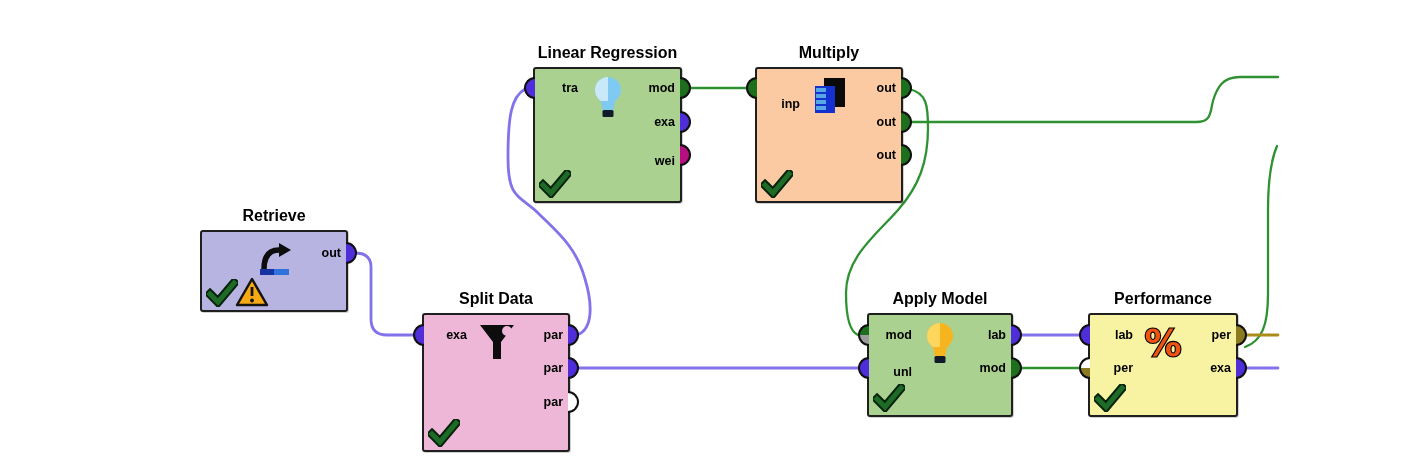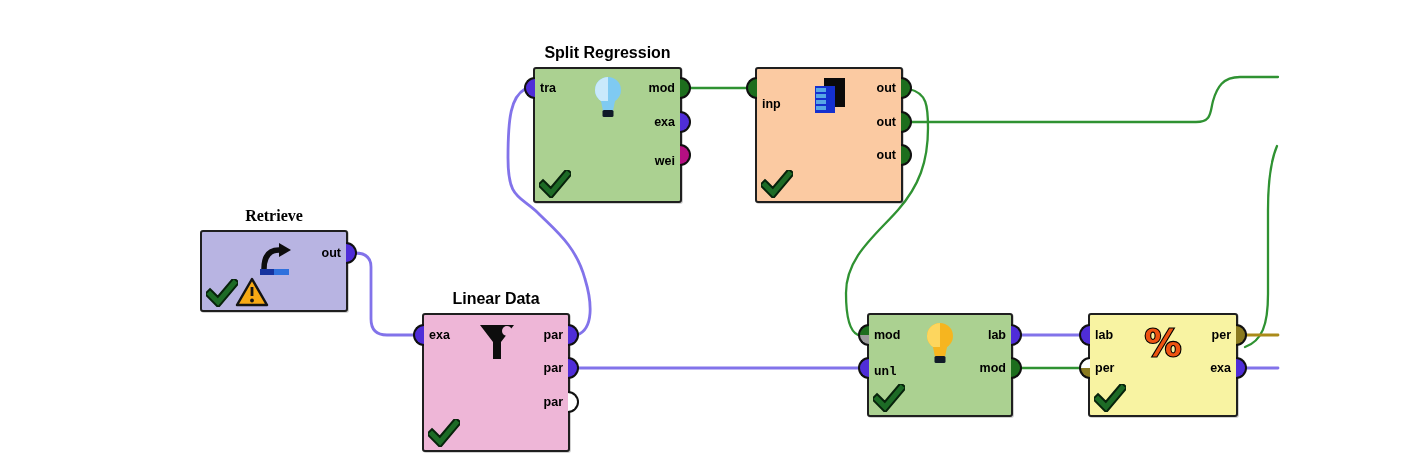--- a/index.html
+++ b/index.html
@@ -5,21 +5,21 @@
 <style>
   html,body{margin:0;padding:0;background:#ffffff;font-family:"Liberation Sans",sans-serif;}
   #canvas{position:relative;width:1404px;height:475px;background:#ffffff;overflow:hidden;}
   #wires{position:absolute;left:0;top:0;z-index:1;}
   .op-box{position:absolute;border:2px solid #1f1f1f;border-radius:3px;box-sizing:border-box;z-index:2;
           box-shadow:1px 1px 0 rgba(0,0,0,0.18);}
   .op-title{position:absolute;text-align:center;font-weight:bold;font-size:16px;color:#000;z-index:3;white-space:nowrap;}
   .port{position:absolute;width:11px;height:22px;border:2px solid #101010;box-sizing:border-box;z-index:3;}
   .port-in{border-right:none;border-radius:11px 0 0 11px;}
   .port-out{border-left:none;border-radius:0 11px 11px 0;}
-  .port-label{position:absolute;font-size:12.5px;font-weight:bold;color:#000;z-index:4;line-height:16px;}
+  .port-label{position:absolute;font-size:12.5px;font-weight:bold;color:#000;z-index:4;line-height:16px;text-align:right;}
   .port-label-out{text-align:right;}
   .icon-wrap{position:absolute;display:flex;align-items:center;justify-content:center;z-index:4;}
   .status-wrap{position:absolute;z-index:4;}
 </style>
 </head>
 <body>
 
 <div id="canvas">
   <svg id="wires" width="1404" height="475" viewBox="0 0 1404 475">
       <path d="M355,253 Q371,253 371,267 L371,319 Q371,335 387,335 L414,335" fill="none" stroke="#8273ea" stroke-width="2.8" stroke-linecap="round"></path>
@@ -28,62 +28,62 @@
       <path d="M689,88 L747,88" fill="none" stroke="#2f9232" stroke-width="2.3" stroke-linecap="round"></path>
       <path d="M909,89 C927,93 928,106 928,128 C928,162 919,186 898,210 C876,235 846,257 846,293 C846,320 851,332 858,335" fill="none" stroke="#2f9232" stroke-width="2.3" stroke-linecap="round"></path>
       <path d="M909,122 L1196,122 C1212,122 1210,112 1213,101 C1217,87 1223,77 1240,77 L1278,77" fill="none" stroke="#2f9232" stroke-width="2.3" stroke-linecap="round"></path>
       <path d="M1277,146 C1271,160 1268,180 1268,210 L1268,294 C1268,325 1262,341 1245,347" fill="none" stroke="#2f9232" stroke-width="2.3" stroke-linecap="round"></path>
       <path d="M1020,335 L1080,335" fill="none" stroke="#8273ea" stroke-width="2.8" stroke-linecap="round"></path>
       <path d="M1020,368 L1080,368" fill="none" stroke="#2f9232" stroke-width="2.3" stroke-linecap="round"></path>
       <path d="M1245,335 L1278,335" fill="none" stroke="#ab8b1a" stroke-width="2.8" stroke-linecap="round"></path>
       <path d="M1245,368 L1278,368" fill="none" stroke="#8273ea" stroke-width="2.8" stroke-linecap="round"></path>
     </svg>
 <div class="op-box" style="left: 200px; top: 230px; width: 148px; height: 82px; background: rgb(184, 180, 226);"></div>
-    <div class="op-title" style="left: 150px; top: 207px; width: 248px; font-family: Liberation Serif, serif;">Retrieve</div>
+    <div class="op-title" style="left: 150px; top: 207px; width: 248px;">Retrieve</div>
     <div class="port port-out" style="left: 346px; top: 242px; background: rgb(79, 45, 216);"></div>
     <div class="port-label port-label-out" style="left: 303px; top: 245px; width: 38px;">out</div>
     <div class="icon-wrap" style="left: 250px; top: 236px; width: 48px; height: 48px;">
       <svg width="46" height="44" viewBox="0 0 46 44">
         <rect x="9" y="31" width="14" height="6" fill="#16339f"></rect>
         <rect x="23" y="31" width="15" height="6" fill="#2f71dd"></rect>
         <path d="M13,31 C13,17 19,12 28,12" fill="none" stroke="#0d0d0d" stroke-width="5.5"></path>
         <polygon points="28,5 40,12 28,19" fill="#0d0d0d"></polygon>
       </svg>
     </div>
     <div class="status-wrap" style="left: 206px; top: 279px;"><svg width="32" height="28" viewBox="0 0 32 28">
         <path d="M4,15 L12,23 L28,4" fill="none" stroke="#07220b" stroke-width="9" stroke-linecap="square"></path>
         <path d="M4,15 L12,23 L28,4" fill="none" stroke="#1d6b26" stroke-width="5" stroke-linecap="square"></path>
       </svg></div>
     <div class="status-wrap" style="left: 235px; top: 277px;"><svg width="34" height="30" viewBox="0 0 34 30">
         <polygon points="17,2 32,28 2,28" fill="#f7a914" stroke="#141414" stroke-width="2.5" stroke-linejoin="round"></polygon>
         <rect x="15.6" y="10" width="2.8" height="9" fill="#141414"></rect>
         <circle cx="17" cy="23.5" r="1.9" fill="#141414"></circle>
       </svg></div>
     <div class="op-box" style="left: 422px; top: 313px; width: 148px; height: 139px; background: rgb(238, 182, 215);"></div>
-    <div class="op-title" style="left: 372px; top: 290px; width: 248px;">Linear Data</div>
+    <div class="op-title" style="left: 372px; top: 290px; width: 248px;">Split Data</div>
     <div class="port port-in" style="left: 413px; top: 324px; background: rgb(79, 45, 216);"></div>
     <div class="port-label" style="left: 429px; top: 327px; width: 38px;">exa</div>
     <div class="port port-out" style="left: 568px; top: 324px; background: rgb(79, 45, 216);"></div>
     <div class="port-label port-label-out" style="left: 525px; top: 327px; width: 38px;">par</div>
     <div class="port port-out" style="left: 568px; top: 357px; background: rgb(79, 45, 216);"></div>
     <div class="port-label port-label-out" style="left: 525px; top: 360px; width: 38px;">par</div>
     <div class="port port-out" style="left: 568px; top: 391px; background: rgb(255, 255, 255);"></div>
     <div class="port-label port-label-out" style="left: 525px; top: 394px; width: 38px;">par</div>
     <div class="icon-wrap" style="left: 472px; top: 319px; width: 48px; height: 48px;">
       <svg width="44" height="40" viewBox="0 0 44 40">
         <polygon points="6,2 40,2 27,19 27,36 19,36 19,19" fill="#0d0d0d"></polygon>
         <circle cx="33" cy="8" r="5" fill="#eeb6d7"></circle>
       </svg>
     </div>
     <div class="status-wrap" style="left: 428px; top: 419px;"><svg width="32" height="28" viewBox="0 0 32 28">
         <path d="M4,15 L12,23 L28,4" fill="none" stroke="#07220b" stroke-width="9" stroke-linecap="square"></path>
         <path d="M4,15 L12,23 L28,4" fill="none" stroke="#1d6b26" stroke-width="5" stroke-linecap="square"></path>
       </svg></div>
     <div class="op-box" style="left: 533px; top: 67px; width: 149px; height: 136px; background: rgb(171, 209, 145);"></div>
-    <div class="op-title" style="left: 483px; top: 44px; width: 249px;">Split Regression</div>
+    <div class="op-title" style="left: 483px; top: 44px; width: 249px;">Linear Regression</div>
     <div class="port port-in" style="left: 524px; top: 77px; background: rgb(79, 45, 216);"></div>
     <div class="port-label" style="left: 540px; top: 80px; width: 38px;">tra</div>
     <div class="port port-out" style="left: 680px; top: 77px; background: rgb(29, 110, 29);"></div>
     <div class="port-label port-label-out" style="left: 637px; top: 80px; width: 38px;">mod</div>
     <div class="port port-out" style="left: 680px; top: 111px; background: rgb(79, 45, 216);"></div>
     <div class="port-label port-label-out" style="left: 637px; top: 114px; width: 38px;">exa</div>
     <div class="port port-out" style="left: 680px; top: 144px; background: rgb(181, 15, 130);"></div>
     <div class="port-label port-label-out" style="left: 637px; top: 153px; width: 38px;">wei</div>
     <div class="icon-wrap" style="left: 583.5px; top: 73px; width: 48px; height: 48px;">
       <svg width="40" height="46" viewBox="0 0 40 46">
@@ -91,20 +91,21 @@
         <path d="M20,3 A13,13 0 0,0 20,29 Z" fill="#c9e9fb"></path>
         <polygon points="13,27 27,27 25,37 15,37" fill="#7fcaf2"></polygon>
         <rect x="14.5" y="36" width="11" height="7" rx="1.5" fill="#101a28"></rect>
       </svg>
     </div>
     <div class="status-wrap" style="left: 539px; top: 170px;"><svg width="32" height="28" viewBox="0 0 32 28">
         <path d="M4,15 L12,23 L28,4" fill="none" stroke="#07220b" stroke-width="9" stroke-linecap="square"></path>
         <path d="M4,15 L12,23 L28,4" fill="none" stroke="#1d6b26" stroke-width="5" stroke-linecap="square"></path>
       </svg></div>
     <div class="op-box" style="left: 755px; top: 67px; width: 148px; height: 136px; background: rgb(251, 202, 162);"></div>
+    <div class="op-title" style="left: 705px; top: 44px; width: 248px;">Multiply</div>
     <div class="port port-in" style="left: 746px; top: 77px; background: rgb(29, 110, 29);"></div>
     <div class="port-label" style="left: 762px; top: 96px; width: 38px;">inp</div>
     <div class="port port-out" style="left: 901px; top: 77px; background: rgb(29, 110, 29);"></div>
     <div class="port-label port-label-out" style="left: 858px; top: 80px; width: 38px;">out</div>
     <div class="port port-out" style="left: 901px; top: 111px; background: rgb(29, 110, 29);"></div>
     <div class="port-label port-label-out" style="left: 858px; top: 114px; width: 38px;">out</div>
     <div class="port port-out" style="left: 901px; top: 144px; background: rgb(29, 110, 29);"></div>
     <div class="port-label port-label-out" style="left: 858px; top: 147px; width: 38px;">out</div>
     <div class="icon-wrap" style="left: 805px; top: 73px; width: 48px; height: 48px;">
       <svg width="42" height="42" viewBox="0 0 42 42">
@@ -114,41 +115,43 @@
         <rect x="8" y="18" width="10" height="4" fill="#57a7e6"></rect>
         <rect x="8" y="24" width="10" height="4" fill="#57a7e6"></rect>
         <rect x="8" y="30" width="10" height="4" fill="#57a7e6"></rect>
       </svg>
     </div>
     <div class="status-wrap" style="left: 761px; top: 170px;"><svg width="32" height="28" viewBox="0 0 32 28">
         <path d="M4,15 L12,23 L28,4" fill="none" stroke="#07220b" stroke-width="9" stroke-linecap="square"></path>
         <path d="M4,15 L12,23 L28,4" fill="none" stroke="#1d6b26" stroke-width="5" stroke-linecap="square"></path>
       </svg></div>
     <div class="op-box" style="left: 867px; top: 313px; width: 146px; height: 104px; background: rgb(171, 209, 145);"></div>
+    <div class="op-title" style="left: 817px; top: 290px; width: 246px;">Apply Model</div>
     <div class="port port-in" style="left: 858px; top: 324px; background: linear-gradient(rgb(29, 110, 29) 0px, rgb(29, 110, 29) 50%, rgb(155, 155, 155) 50%, rgb(155, 155, 155) 100%);"></div>
     <div class="port-label" style="left: 874px; top: 327px; width: 38px;">mod</div>
     <div class="port port-in" style="left: 858px; top: 357px; background: rgb(79, 45, 216);"></div>
-    <div class="port-label" style="left: 874px; top: 364px; width: 38px; font-family: Liberation Mono, monospace;">unl</div>
+    <div class="port-label" style="left: 874px; top: 364px; width: 38px;">unl</div>
     <div class="port port-out" style="left: 1011px; top: 324px; background: rgb(79, 45, 216);"></div>
     <div class="port-label port-label-out" style="left: 968px; top: 327px; width: 38px;">lab</div>
     <div class="port port-out" style="left: 1011px; top: 357px; background: rgb(29, 110, 29);"></div>
     <div class="port-label port-label-out" style="left: 968px; top: 360px; width: 38px;">mod</div>
     <div class="icon-wrap" style="left: 916px; top: 319px; width: 48px; height: 48px;">
       <svg width="40" height="46" viewBox="0 0 40 46">
         <circle cx="20" cy="16" r="13" fill="#f6b51f"></circle>
         <path d="M20,3 A13,13 0 0,0 20,29 Z" fill="#fdd65e"></path>
         <polygon points="13,27 27,27 25,37 15,37" fill="#f6b51f"></polygon>
         <rect x="14.5" y="36" width="11" height="7" rx="1.5" fill="#101a28"></rect>
       </svg>
     </div>
     <div class="status-wrap" style="left: 873px; top: 384px;"><svg width="32" height="28" viewBox="0 0 32 28">
         <path d="M4,15 L12,23 L28,4" fill="none" stroke="#07220b" stroke-width="9" stroke-linecap="square"></path>
         <path d="M4,15 L12,23 L28,4" fill="none" stroke="#1d6b26" stroke-width="5" stroke-linecap="square"></path>
       </svg></div>
     <div class="op-box" style="left: 1088px; top: 313px; width: 150px; height: 104px; background: rgb(248, 243, 162);"></div>
+    <div class="op-title" style="left: 1038px; top: 290px; width: 250px;">Performance</div>
     <div class="port port-in" style="left: 1079px; top: 324px; background: rgb(79, 45, 216);"></div>
     <div class="port-label" style="left: 1095px; top: 327px; width: 38px;">lab</div>
     <div class="port port-in" style="left: 1079px; top: 357px; background: linear-gradient(rgb(255, 255, 255) 0px, rgb(255, 255, 255) 50%, rgb(138, 122, 32) 50%, rgb(138, 122, 32) 100%);"></div>
     <div class="port-label" style="left: 1095px; top: 360px; width: 38px;">per</div>
     <div class="port port-out" style="left: 1236px; top: 324px; background: rgb(138, 122, 32);"></div>
     <div class="port-label port-label-out" style="left: 1193px; top: 327px; width: 38px;">per</div>
     <div class="port port-out" style="left: 1236px; top: 357px; background: rgb(79, 45, 216);"></div>
     <div class="port-label port-label-out" style="left: 1193px; top: 360px; width: 38px;">exa</div>
     <div class="icon-wrap" style="left: 1139px; top: 319px; width: 48px; height: 48px;">
       <svg width="46" height="46" viewBox="0 0 46 46">

